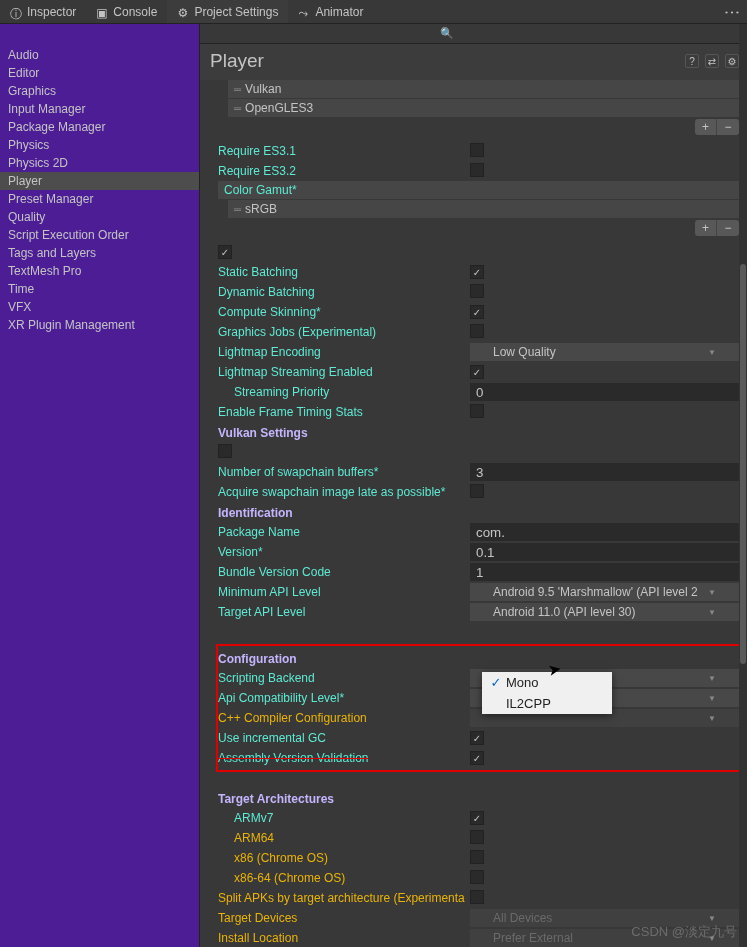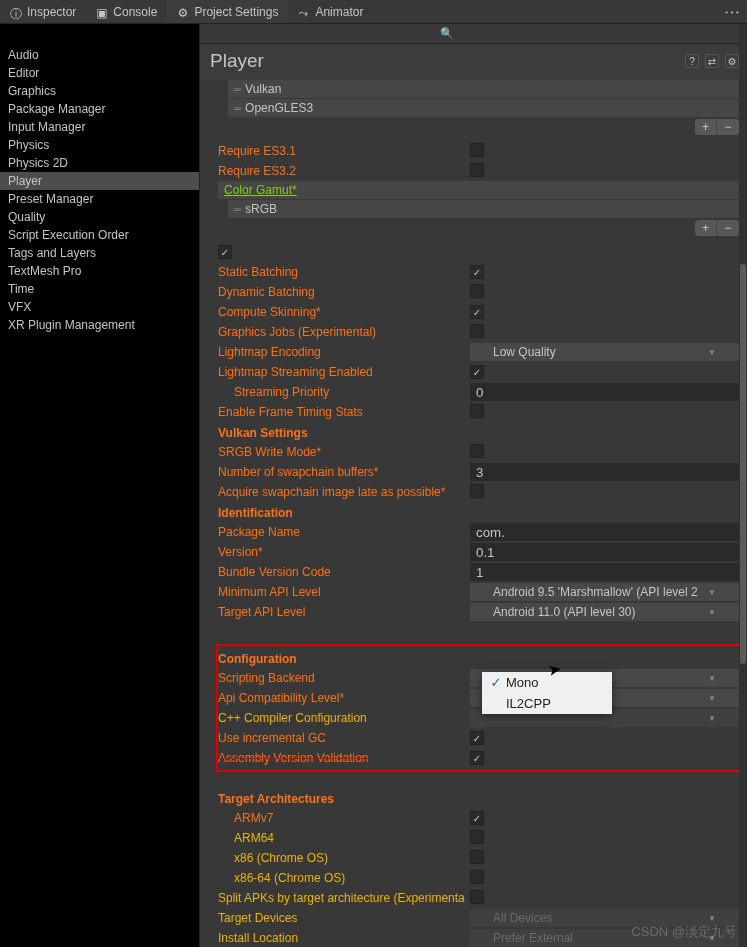--- a/index.html
+++ b/index.html
@@ -6,51 +6,51 @@
   body { background: #383838; color: #c4c4c4; font-size: 12px; width: 747px; height: 947px; overflow: hidden; position: relative; }
   
   .tabbar { display: flex; background: #383838; height: 24px; border-bottom: 1px solid #222; align-items: stretch; }
   .tab { display: flex; align-items: center; gap: 5px; padding: 0 10px; background: #383838; cursor: pointer; }
   .tab.active { background: #3c3c3c; }
   .tab .ico { width: 12px; height: 12px; display: inline-block; }
   .spacer { flex: 1; }
   .menu-dots { padding: 0 8px; display:flex; align-items:center; font-size:16px; letter-spacing: -2px; transform: rotate(90deg); }
   
   .main { display: flex; height: calc(947px - 24px); }
-  .sidebar { width: 200px; background: #000000; border-right: 1px solid #222; padding-top: 22px; overflow-y: auto; }
+  .sidebar { width: 200px; background: #4c1d95; border-right: 1px solid #222; padding-top: 22px; overflow-y: auto; }
   .side-item { padding: 1px 8px; cursor: pointer; color: #c4c4c4; line-height: 16px; }
   .side-item.selected { background: #4d4d4d; }
   
   .content { flex: 1; display: flex; flex-direction: column; background: #383838; position: relative; }
   .search-row { height: 20px; border-bottom: 1px solid #222; display:flex; align-items:center; padding-left: 240px; }
   .search-ico { color:#888; font-size:11px; }
   
   .title-row { display:flex; align-items:center; padding: 6px 8px 8px 10px; background:#3c3c3c; }
   .title-row h1 { font-size: 19px; font-weight: normal; color:#c4c4c4; flex:1; }
   .title-icons { display:flex; gap:6px; }
   .title-icons span { width:14px; height:14px; display:inline-flex; align-items:center; justify-content:center; color:#c4c4c4; cursor:pointer; border:1px solid #555; border-radius:2px; font-size:10px; }
   
   .scroll { flex:1; overflow-y:auto; padding: 0 8px 0 18px; }
   
   .list-item { background:#464646; padding:2px 6px; margin-bottom:1px; color:#c4c4c4; display:flex; align-items:center; gap:6px; }
   .list-item.indent { margin-left:10px; }
-  .list-item.header { font-weight:normal; color:#84cc16;text-decoration:underline; }
+  .list-item.header { font-weight:normal; color:#5eead4; }
   .drag { color:#888; font-size:10px; letter-spacing:-2px; }
   
   .addremove { display:flex; justify-content:flex-end; gap:0; margin:2px 0 6px 0; }
   .addremove button { background:#585858; border:none; color:#c4c4c4; width:22px; height:16px; cursor:pointer; font-size:12px; }
   .addremove button:first-child { border-radius:3px 0 0 3px; border-right:1px solid #444; }
   .addremove button:last-child { border-radius:0 3px 3px 0; }
   
   .row { display:flex; align-items:center; min-height:20px; padding:0; }
-  .row .label { width:252px; flex-shrink:0; color:#f97316; }
+  .row .label { width:252px; flex-shrink:0; color:#5eead4; }
   .row .label.indent { padding-left:16px; }
   .row .label.disabled { color:#eab308; }
   .row .control { flex:1; }
-  .section-h { font-weight:bold; color:#f97316; padding:4px 0 2px 0; }
+  .section-h { font-weight:bold; color:#c4b5fd; padding:4px 0 2px 0; }
   
   .checkbox { width:14px; height:14px; background:#2a2a2a; border:1px solid #222; display:inline-flex; align-items:center; justify-content:center; color:#c4c4c4; font-size:10px; }
   
   .dropdown { background:#484848; border:none; color:#c4c4c4; width:100%; height:18px; padding:0 23px; display:flex; align-items:center; justify-content:space-between; cursor:pointer; }
   .dropdown .caret { font-size:8px; color:#888; }
   .dropdown.disabled { color:#6a6a6a; background:#404040; }
   
   .textinput { background:#2a2a2a; border:none; color:#c4c4c4; width:100%; height:18px; padding:0 6px; }
   
   .red-box { border:2px solid #e00000; padding:2px 0; margin:16px -2px; }
@@ -88,22 +88,22 @@
     </div>
   <div class="spacer"></div>
   <div class="menu-dots">⋮</div>
 </div>
 
 <div class="main">
   <div class="sidebar" id="sidebar">
       <div class="side-item">Audio</div>
       <div class="side-item">Editor</div>
       <div class="side-item">Graphics</div>
+      <div class="side-item">Input Manager</div>
       <div class="side-item">Package Manager</div>
-      <div class="side-item">Input Manager</div>
       <div class="side-item">Physics</div>
       <div class="side-item">Physics 2D</div>
       <div class="side-item selected">Player</div>
       <div class="side-item">Preset Manager</div>
       <div class="side-item">Quality</div>
       <div class="side-item">Script Execution Order</div>
       <div class="side-item">Tags and Layers</div>
       <div class="side-item">TextMesh Pro</div>
       <div class="side-item">Time</div>
       <div class="side-item">VFX</div>
@@ -195,21 +195,20 @@
           <span class="label indent">Streaming Priority</span>
           <span class="control"><input class="textinput" value="0" style=""></span>
         </div>
       <div class="row">
           <span class="label">Enable Frame Timing Stats</span>
           <span class="control"><span class="checkbox"></span></span>
         </div>
 
       <div class="section-h">Vulkan Settings</div>
       <div class="row">
-          <span class="label">SRGB Write Mode*</span>
           <span class="control"><span class="checkbox"></span></span>
         </div>
       <div class="row">
           <span class="label">Number of swapchain buffers*</span>
           <span class="control"><input class="textinput" value="3" style=""></span>
         </div>
       <div class="row">
           <span class="label">Acquire swapchain image late as possible*</span>
           <span class="control"><span class="checkbox"></span></span>
         </div>

